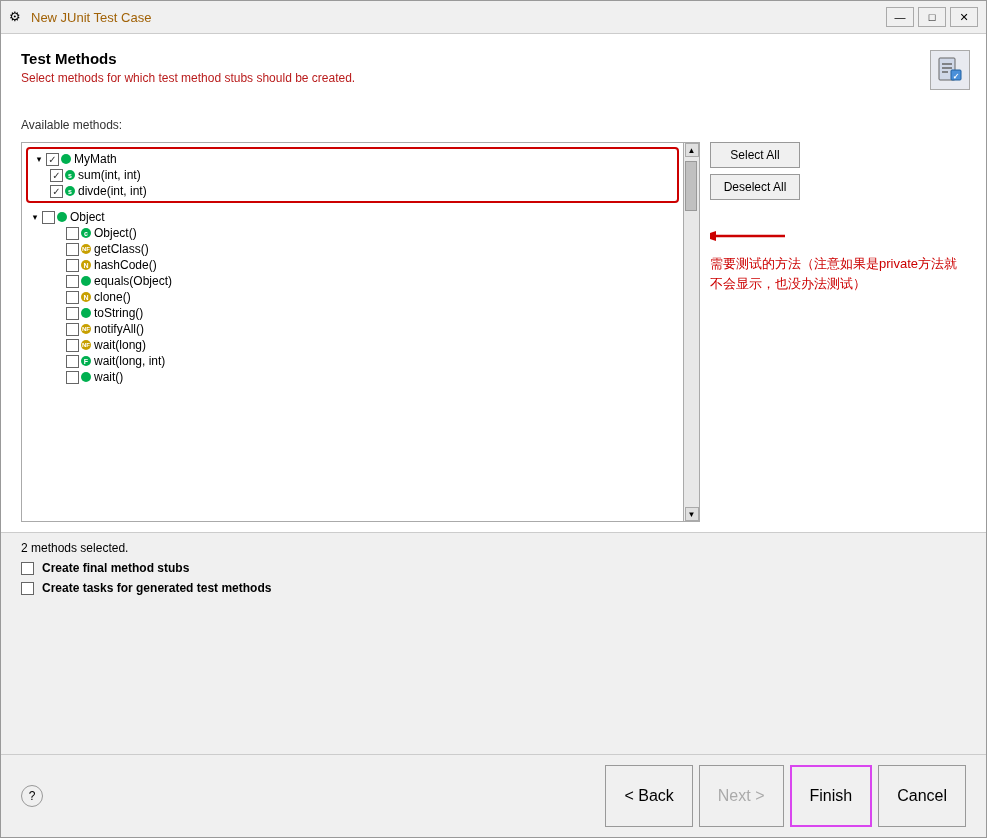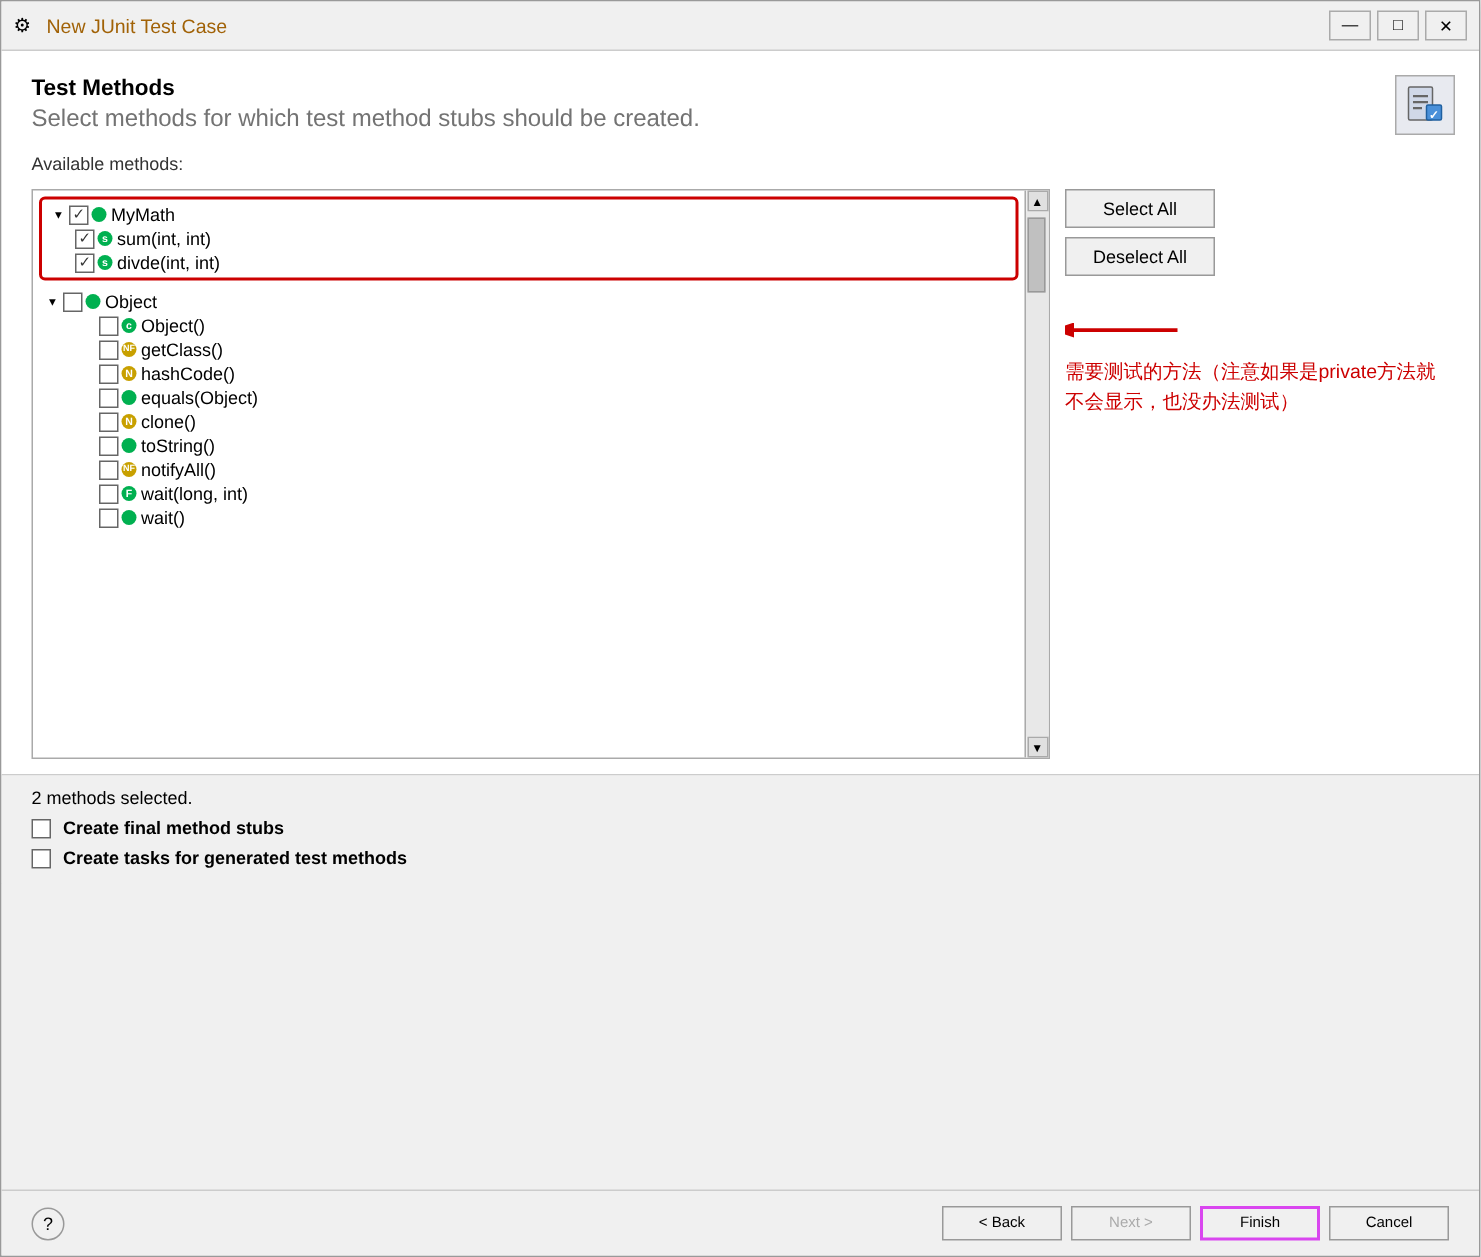--- a/index.html
+++ b/index.html
@@ -70,36 +70,36 @@
       display: flex;
       align-items: flex-start;
       justify-content: space-between;
     }
     .header-text h2 {
       font-size: 15px;
       font-weight: bold;
       margin-bottom: 4px;
     }
     .header-text p {
-      font-size: 16px;
-      color: #737373;
+      font-size: 12px;
+      color: #b91c1c;
     }
     .header-icon {
       width: 40px;
       height: 40px;
       border: 1px solid #aaa;
       background: #e8eaf0;
       display: flex;
       align-items: center;
       justify-content: center;
     }
     .section-label {
       font-size: 12px;
       color: #333;
-      margin-top: 4px;
+      margin-top: 20px;
     }
     .methods-area {
       display: flex;
       gap: 10px;
       flex: 1;
       margin-top: 2px;
     }
     .tree-item {
       display: flex;
       align-items: center;
@@ -151,21 +151,21 @@
     .dot-yellow { background: #c8a000; }
     .item-label {
       font-size: 12px;
     }
     .indent-1 { padding-left: 20px; }
     .indent-2 { padding-left: 40px; }
     .right-buttons {
       display: flex;
       flex-direction: column;
       gap: 6px;
-      width: 100px;
+      width: 90px;
       flex-shrink: 0;
     }
     .btn {
       padding: 5px 10px;
       background: #f0f0f0;
       border: 1px solid #999;
       cursor: pointer;
       font-size: 12px;
       text-align: center;
     }
@@ -205,25 +205,25 @@
     }
     .footer-left {
       display: flex;
       align-items: center;
     }
     .footer-right {
       display: flex;
       gap: 6px;
     }
     .footer-btn {
-      padding: 4px 18px;
+      padding: 20px 18px;
       background: #f0f0f0;
       border: 1px solid #999;
       cursor: pointer;
-      font-size: 10px;
+      font-size: 16px;
       min-width: 80px;
       text-align: center;
     }
     .footer-btn.finish {
       border: 2px solid #d946ef;
     }
     .footer-btn.disabled {
       color: #aaa;
       cursor: default;
     }
@@ -409,20 +409,27 @@
 
 
               <div class="tree-item indent-2">
                 <span class="checkbox"></span>
                 <span class="dot dot-yellow">
                   <span style="font-size:6px;color:white;font-weight:bold;">NF</span>
                 </span>
                 <span class="item-label">notifyAll()</span>
               </div>
 
+              <div class="tree-item indent-2">
+                <span class="checkbox"></span>
+                <span class="dot dot-yellow">
+                  <span style="font-size:6px;color:white;font-weight:bold;">NF</span>
+                </span>
+                <span class="item-label">wait(long)</span>
+              </div>
 
               <div class="tree-item indent-2">
                 <span class="checkbox"></span>
                 <span class="dot dot-green">
                   <span style="font-size:7px;color:white;font-weight:bold;">F</span>
                 </span>
                 <span class="item-label">wait(long, int)</span>
               </div>
 
               <div class="tree-item indent-2">

